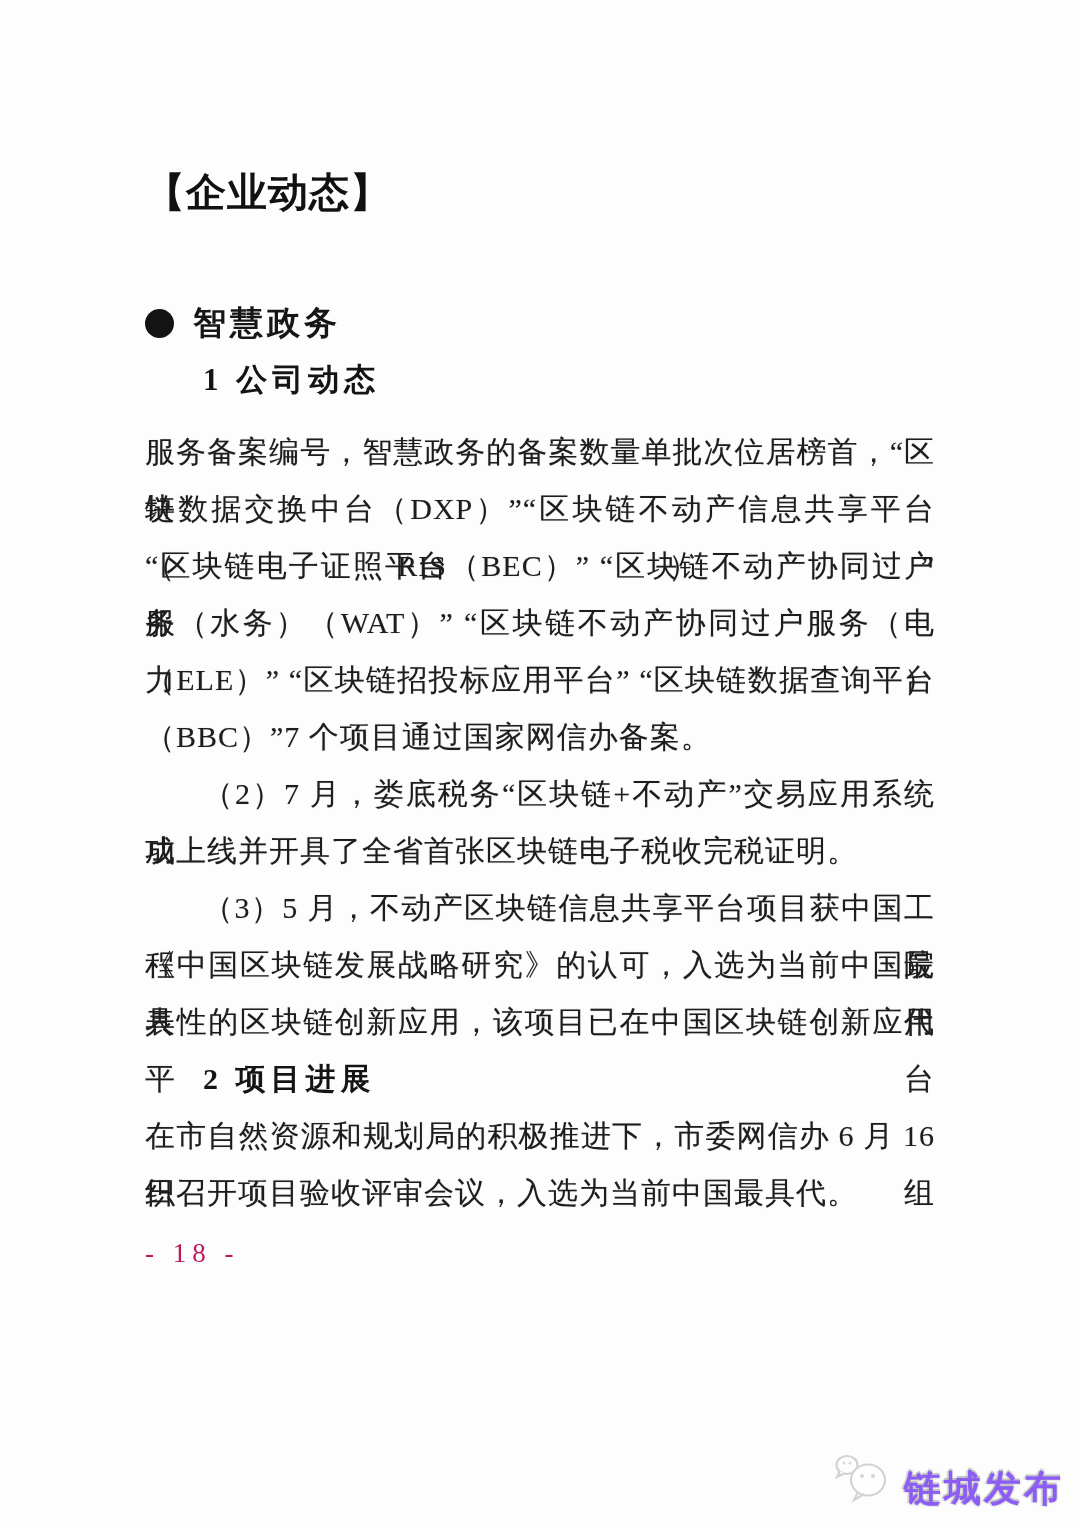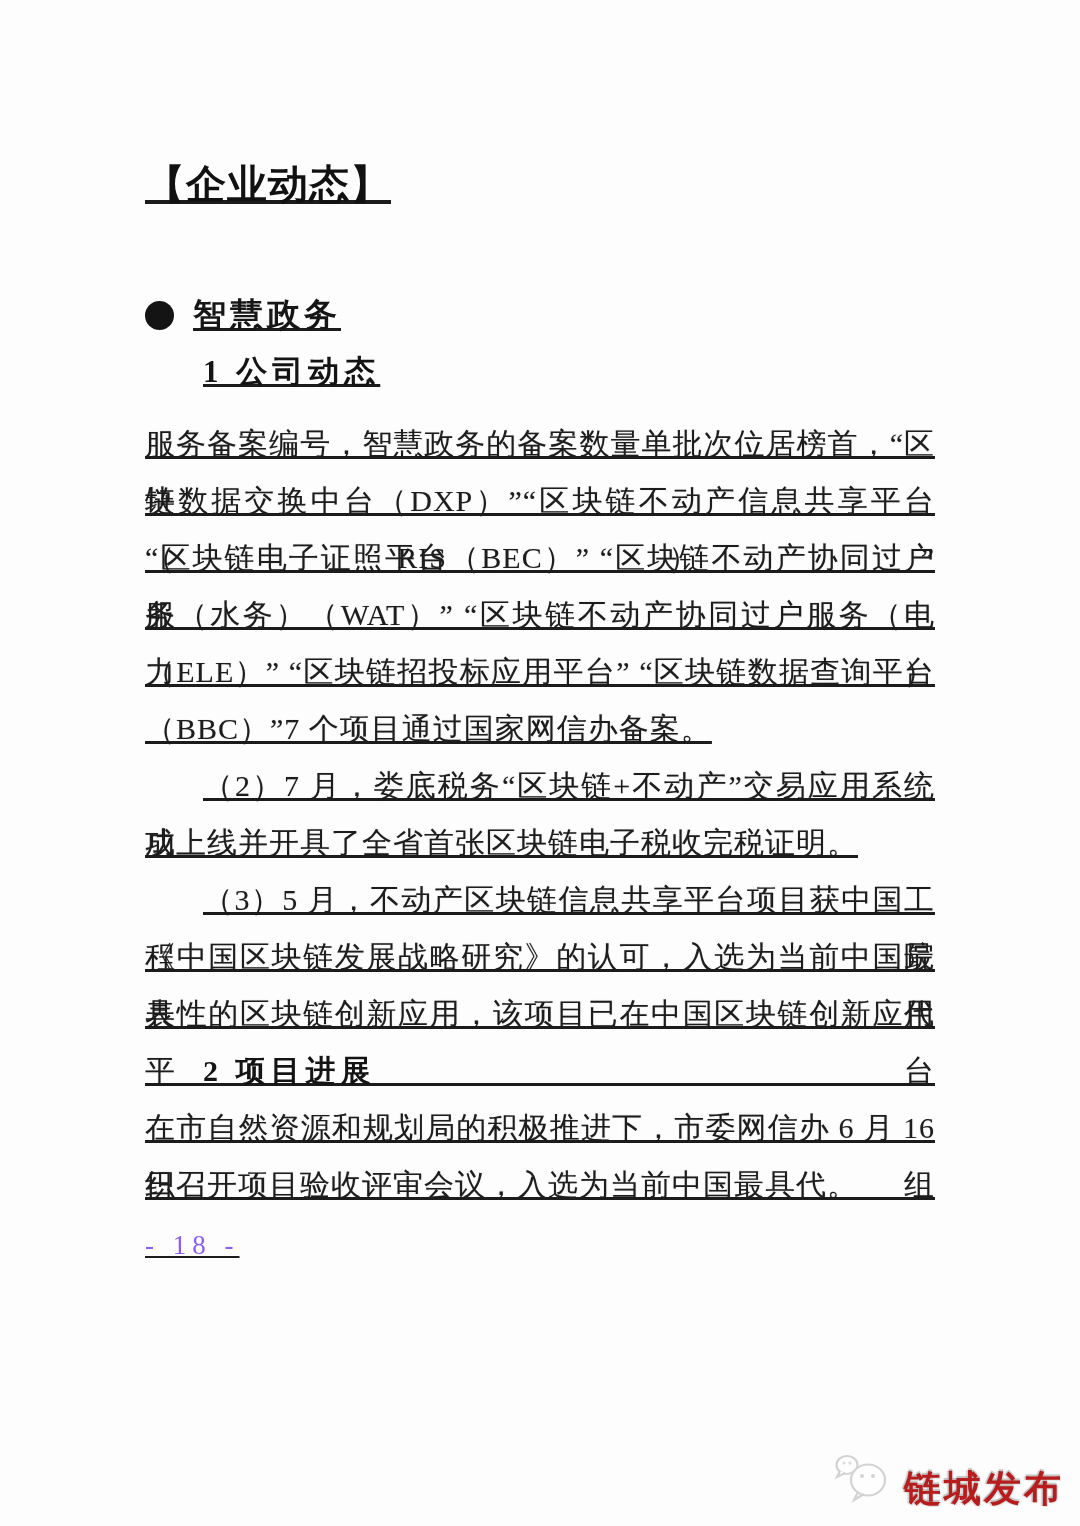--- a/index.html
+++ b/index.html
@@ -9,23 +9,22 @@
     height: 1526px;
     margin: 0 auto;
     background: #fdfdfd;
     overflow: hidden;
     font-family: "Liberation Serif", "DejaVu Serif", serif;
     color: #1c1c1c;
   }
   .doc {
     position: absolute;
     left: 145px;
-    top: 4px;
+    top: 12px;
     width: 790px;
-    text-decoration: underline;
   }
   .section-header {
     margin: 158px 0 0 0;
     font-family: "Liberation Sans", "DejaVu Sans", sans-serif;
     font-size: 40px;
     line-height: 44px;
     font-weight: 800;
     color: #111;
     letter-spacing: 1px;
   }
@@ -82,36 +81,36 @@
     letter-spacing: 5px;
     padding-left: 58px;
     text-shadow: none;
     color: #141414;
   }
   .page-number {
     margin-top: 18px;
     font-size: 27px;
     line-height: 28px;
     letter-spacing: 6px;
-    color: #8b5cf6;
+    color: #be185d;
   }
   .watermark {
     position: absolute;
     right: 16px;
     bottom: 12px;
     display: flex;
     align-items: center;
   }
   .watermark-logo { margin-right: 10px; opacity: 0.9; }
   .watermark-text {
     font-family: "Liberation Sans", "DejaVu Sans", sans-serif;
     font-size: 37px;
     font-weight: 700;
     letter-spacing: 3px;
-    color: #b91c1c;
+    color: #8b5cf6;
     text-shadow: 0 -2px 1px rgba(150,150,150,0.55),
                  -2px 0 1px rgba(160,160,160,0.4),
                  1px 1px 1px rgba(200,200,200,0.5);
     margin-top: 20px;
   }
 </style>
 </head>
 <body>
 
 <div class="page">

